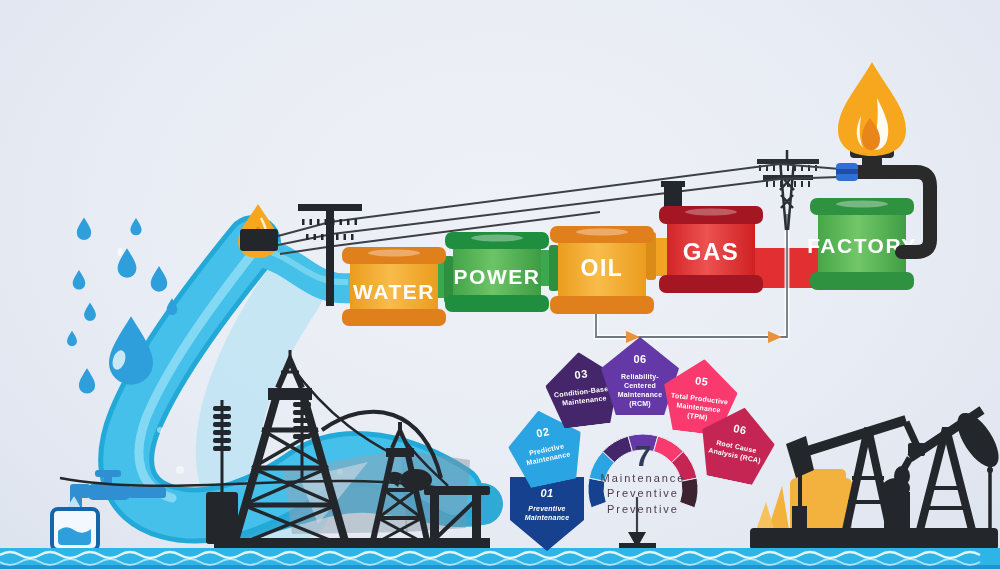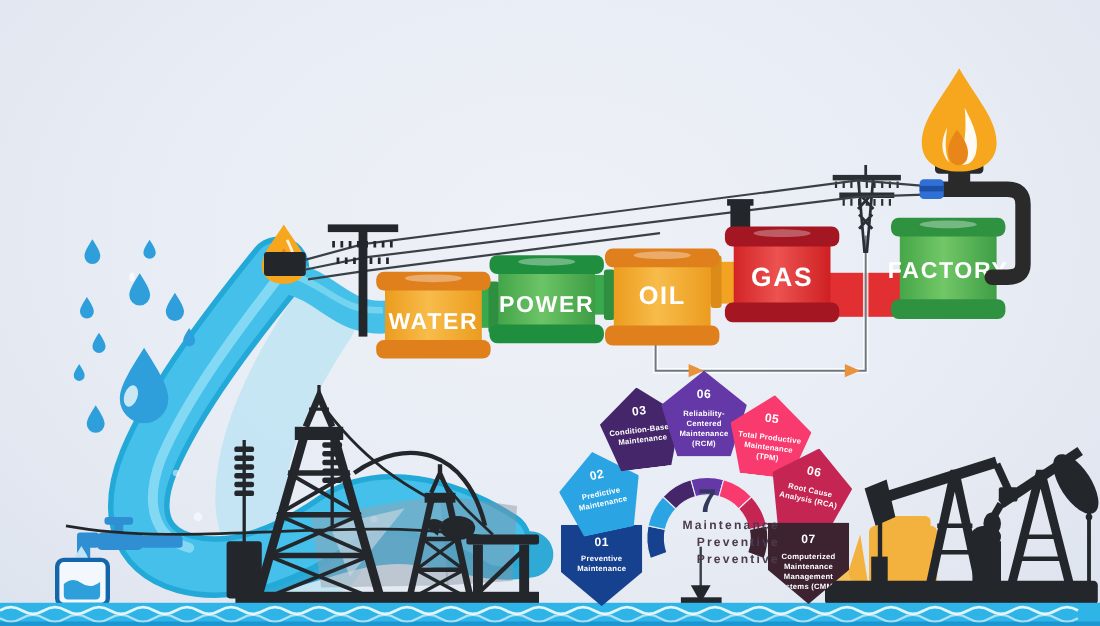--- a/index.html
+++ b/index.html
@@ -19,21 +19,21 @@
   .penta.down{clip-path:polygon(0% 0%,100% 0%,100% 58%,50% 100%,0% 58%);}
   .penta .num{font-size:11px;font-weight:bold;letter-spacing:.5px;margin-top:16px;}
   .penta.down .num{margin-top:10px;}
   .penta .lbl{font-size:7px;font-weight:600;line-height:1.3;margin-top:7px;padding:0 7px;letter-spacing:.2px;}
   .penta.down .lbl{margin-top:5px;}
   
   .dial-center{
     position:absolute;left:577px;top:441px;width:132px;text-align:center;pointer-events:none;
   }
   .dial-center .big-num{font-size:30px;font-weight:bold;color:#323a5c;line-height:1;}
-  .dial-center .line{font-size:11px;font-weight:bold;color:#4b3a50;letter-spacing:2px;line-height:1.4;text-align:right;}
+  .dial-center .line{font-size:11px;font-weight:normal;color:#4b3a50;letter-spacing:2px;line-height:1.4;}
 </style>
 </head>
 <body>
 
 <div class="stage">
 
 <svg width="1000" height="569" viewBox="0 0 1000 569">
   <defs>
     <path id="drop" d="M0,-13 C5,-5 9,1 9,6 A9,9 0 1,1 -9,6 C-9,1 -5,-5 0,-13 Z"></path>
     <linearGradient id="gYellow" x1="0" y1="0" x2="1" y2="0">
@@ -295,21 +295,21 @@
   </g>
 
   <g>
     <rect x="0" y="548" width="1000" height="21" style="fill: rgb(46, 180, 230);"></rect>
     <rect x="0" y="565" width="1000" height="4" fill="#1a92cd" opacity="0.9"></rect>
     <path d="M0,555 q10,-6 20,0 t20,0 t20,0 t20,0 t20,0 t20,0 t20,0 t20,0 t20,0 t20,0 t20,0 t20,0 t20,0 t20,0 t20,0 t20,0 t20,0 t20,0 t20,0 t20,0 t20,0 t20,0 t20,0 t20,0 t20,0 t20,0 t20,0 t20,0 t20,0 t20,0 t20,0 t20,0 t20,0 t20,0 t20,0 t20,0 t20,0 t20,0 t20,0 t20,0 t20,0 t20,0 t20,0 t20,0 t20,0 t20,0 t20,0 t20,0 t20,0" fill="none" stroke="#ffffff" stroke-width="2.4" opacity="0.85"></path>
     <path d="M0,562 q10,6 20,0 t20,0 t20,0 t20,0 t20,0 t20,0 t20,0 t20,0 t20,0 t20,0 t20,0 t20,0 t20,0 t20,0 t20,0 t20,0 t20,0 t20,0 t20,0 t20,0 t20,0 t20,0 t20,0 t20,0 t20,0 t20,0 t20,0 t20,0 t20,0 t20,0 t20,0 t20,0 t20,0 t20,0 t20,0 t20,0 t20,0 t20,0 t20,0 t20,0 t20,0 t20,0 t20,0 t20,0 t20,0 t20,0 t20,0 t20,0 t20,0" fill="none" stroke="#ffffff" stroke-width="2" opacity="0.6"></path>
   </g>
 </svg>
 
-<div class="penta down" style="left: 510px; top: 477px; background: rgb(22, 65, 143);">
+<div class="penta down" style="left: 510px; top: 477px; background: rgb(22, 65, 143); font-style: italic;">
   <div class="num">01</div>
   <div class="lbl">Preventive Maintenance</div>
 </div>
 <div class="penta up" style="left: 509px; top: 410px; transform: rotate(-12deg); background: rgb(43, 164, 228);">
   <div class="num">02</div>
   <div class="lbl">Predictive Maintenance</div>
 </div>
 <div class="penta up" style="left: 546px; top: 352px; transform: rotate(-7deg); background: rgb(69, 38, 106);">
   <div class="num">03</div>
   <div class="lbl">Condition-Based Maintenance</div>
@@ -318,24 +318,20 @@
   <div class="num">06</div>
   <div class="lbl">Reliability-Centered Maintenance (RCM)</div>
 </div>
 <div class="penta up" style="left: 663px; top: 359px; transform: rotate(7deg); background: rgb(249, 58, 110);">
   <div class="num">05</div>
   <div class="lbl">Total Productive Maintenance (TPM)</div>
 </div>
 <div class="penta up" style="left: 700px; top: 407px; transform: rotate(12deg); background: rgb(197, 37, 82);">
   <div class="num">06</div>
   <div class="lbl">Root Cause Analysis (RCA)</div>
-</div>
-<div class="penta down" style="left: 698px; top: 475px; background: rgb(61, 35, 48);">
-  <div class="num">07</div>
-  <div class="lbl">Computerized Maintenance Management Systems (CMMS)</div>
 </div>
 
 <div class="dial-center">
   <div class="big-num">7</div>
   <div class="line">Maintenance</div>
   <div class="line">Preventive</div>
   <div class="line">Preventive</div>
 </div>
 
 </div>

